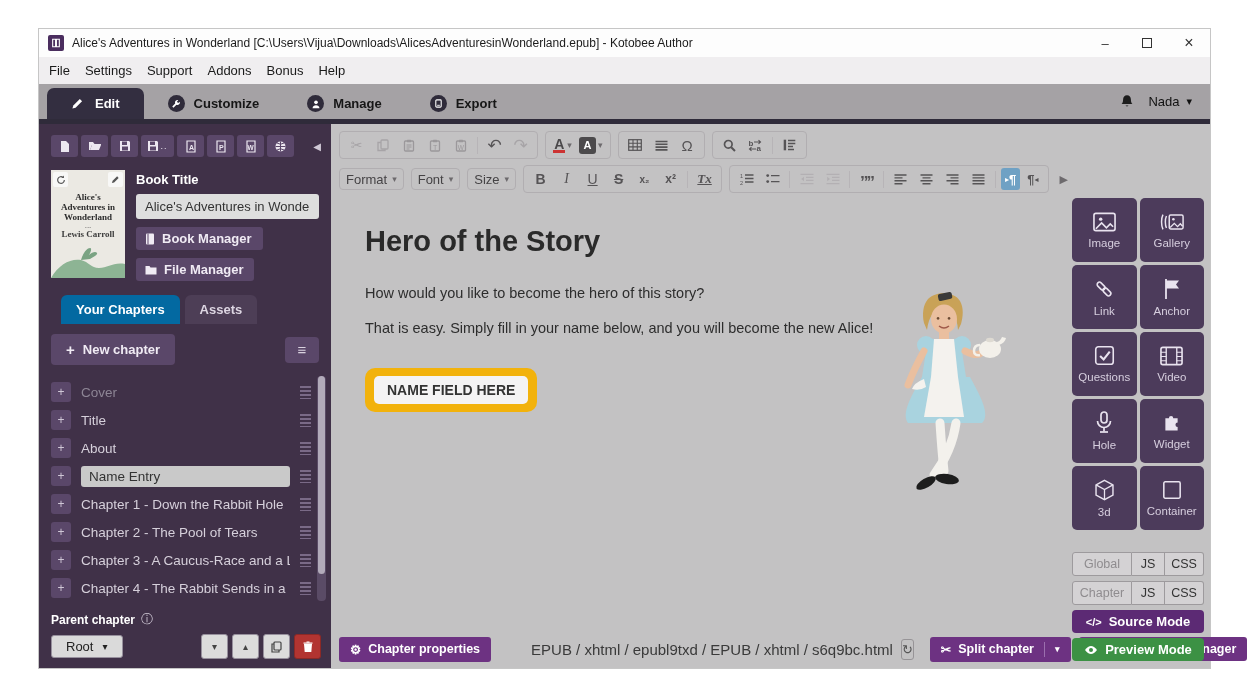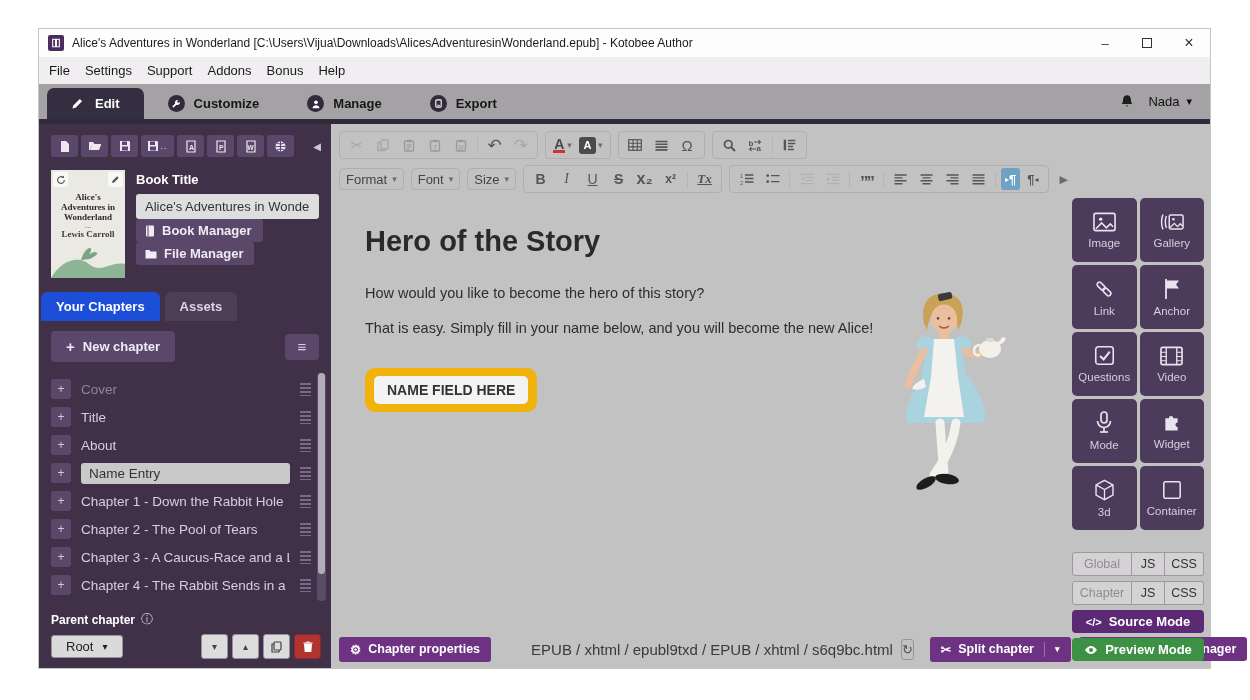--- a/index.html
+++ b/index.html
@@ -47,26 +47,26 @@
                 display:flex; align-items:center; justify-content:center; color:#555; }
   .cover-rot { left:2px; } .cover-edit { right:2px; }
   .cover-title { font-family:"Liberation Serif", serif; font-weight:bold; font-size:9px; line-height:10px; color:#2c2c2c; padding:0 3px; }
   .cover-dots { font-size:8px; color:#444; line-height:7px; }
   .cover-author { font-family:"Liberation Serif", serif; font-weight:bold; font-size:9px; line-height:10px; color:#3d3d3d; }
   .cover-art { position:absolute; bottom:0; left:0; }
   .book-fields { flex:1; min-width:0; }
   .book-title-label { color:#fff; font-size:13px; font-weight:bold; padding-top:2px; }
   .book-title-input { margin-top:7px; height:25px; line-height:25px; background:#dedede; border-radius:3px; font-size:13px;
                       color:#333; padding:0 9px; white-space:nowrap; overflow:hidden; }
-  .mgr-btn { margin-top:0; display:flex; width:fit-content; align-items:center; gap:7px; background:#5a4769;
+  .mgr-btn { margin-top:8px; display:flex; width:fit-content; align-items:center; gap:7px; background:#5a4769;
              color:#f0ebf4; font-size:13px; font-weight:bold; padding:4px 11px 4px 9px; border-radius:3px; }
 
   .side-tabs { display:flex; gap:5px; padding:14px 0 0 2px; }
   .side-tab { padding:7px 15px; border-radius:6px 6px 0 0; font-size:13px; font-weight:bold; background:#4d3e56; color:#ddd6e2; }
-  .side-tab.active { background:#1d4ed8; color:#fff; }
+  .side-tab.active { background:#0369a1; color:#fff;margin-left:20px; }
 
   .chapter-panel { flex:1; display:flex; flex-direction:column; min-height:0; }
   .new-chapter-row { display:flex; align-items:center; padding:10px 12px 0; }
   .new-chapter-btn { background:#5a4769; color:#f0ebf4; font-size:13px; font-weight:bold; padding:7px 15px;
                      border-radius:4px; display:flex; align-items:center; gap:8px; }
   .list-menu-btn { margin-left:auto; width:34px; height:26px; background:#5a4769; border-radius:4px; color:#d9d2df;
                    display:flex; align-items:center; justify-content:center; font-size:15px; }
   .chapter-list { flex:1; margin-top:11px; padding:2px 20px 0 12px; position:relative; overflow:hidden; }
   .ch-row { display:flex; align-items:center; gap:10px; height:28px; }
   .ch-plus { width:20px; height:20px; background:#5a4769; border-radius:3px; color:#cfc7d6; font-size:12px; flex:0 0 auto;
@@ -542,21 +542,21 @@
             </div>
             <div class="tgroup dd dd-size">
               <span>Size</span>
               <span class="tb-caret">▾</span>
             </div>
             <div class="tgroup">
               <span class="tbtn bi">B</span>
               <span class="tbtn it">I</span>
               <span class="tbtn un">U</span>
               <span class="tbtn st bi">S</span>
-              <span class="tbtn bi" style="font-size:16px;">x₂</span>
+              <span class="tbtn bi" style="font-size:10px;">x₂</span>
               <span class="tbtn bi" style="font-size:12px;">x²</span>
               <span class="tsep"></span>
               <span class="tbtn it bi" style="font-size:13px; text-decoration:underline;">Tx</span>
             </div>
             <div class="tgroup">
               <span class="tbtn">
                 <svg width="14" height="12" viewBox="0 0 14 12">
                     <text x="0" y="5" font-size="5.5" fill="#565456" font-family="Liberation Sans, sans-serif">1</text>
                     <text x="0" y="12" font-size="5.5" fill="#565456" font-family="Liberation Sans, sans-serif">2</text>
                     <path d="M5 2h8.5M5 5.5h8.5M5 9h8.5" stroke="#565456" stroke-width="1.4"></path>
@@ -746,21 +746,21 @@
               </svg>
             <span>Video</span>
           </div>
           <div class="wbtn">
             <svg width="18" height="23" viewBox="0 0 18 23">
                 <rect x="6" y="1" width="6" height="11" rx="3" fill="none" stroke="#e9e3ef" stroke-width="1.7"></rect>
                 <path d="M2.5 10a6.5 6.5 0 0 0 13 0" fill="none" stroke="#e9e3ef" stroke-width="1.7"></path>
                 <line x1="9" y1="16.5" x2="9" y2="20.5" stroke="#e9e3ef" stroke-width="1.7"></line>
                 <line x1="5" y1="21" x2="13" y2="21" stroke="#e9e3ef" stroke-width="1.7"></line>
               </svg>
-            <span>Mode</span>
+            <span>Hole</span>
           </div>
           <div class="wbtn">
             <svg width="21" height="21" viewBox="0 0 24 24">
                 <path d="M5 9h4a2.4 2.4 0 1 1 5 0h5v5a2.4 2.4 0 1 0 0 5v4H5z" fill="#e9e3ef" transform="translate(0,-2)"></path>
               </svg>
             <span>Widget</span>
           </div>
           <div class="wbtn">
             <svg width="21" height="22" viewBox="0 0 24 26">
                 <path d="M12 1.5 22 7v12l-10 5.5L2 19V7z" fill="none" stroke="#e9e3ef" stroke-width="1.7"></path>

